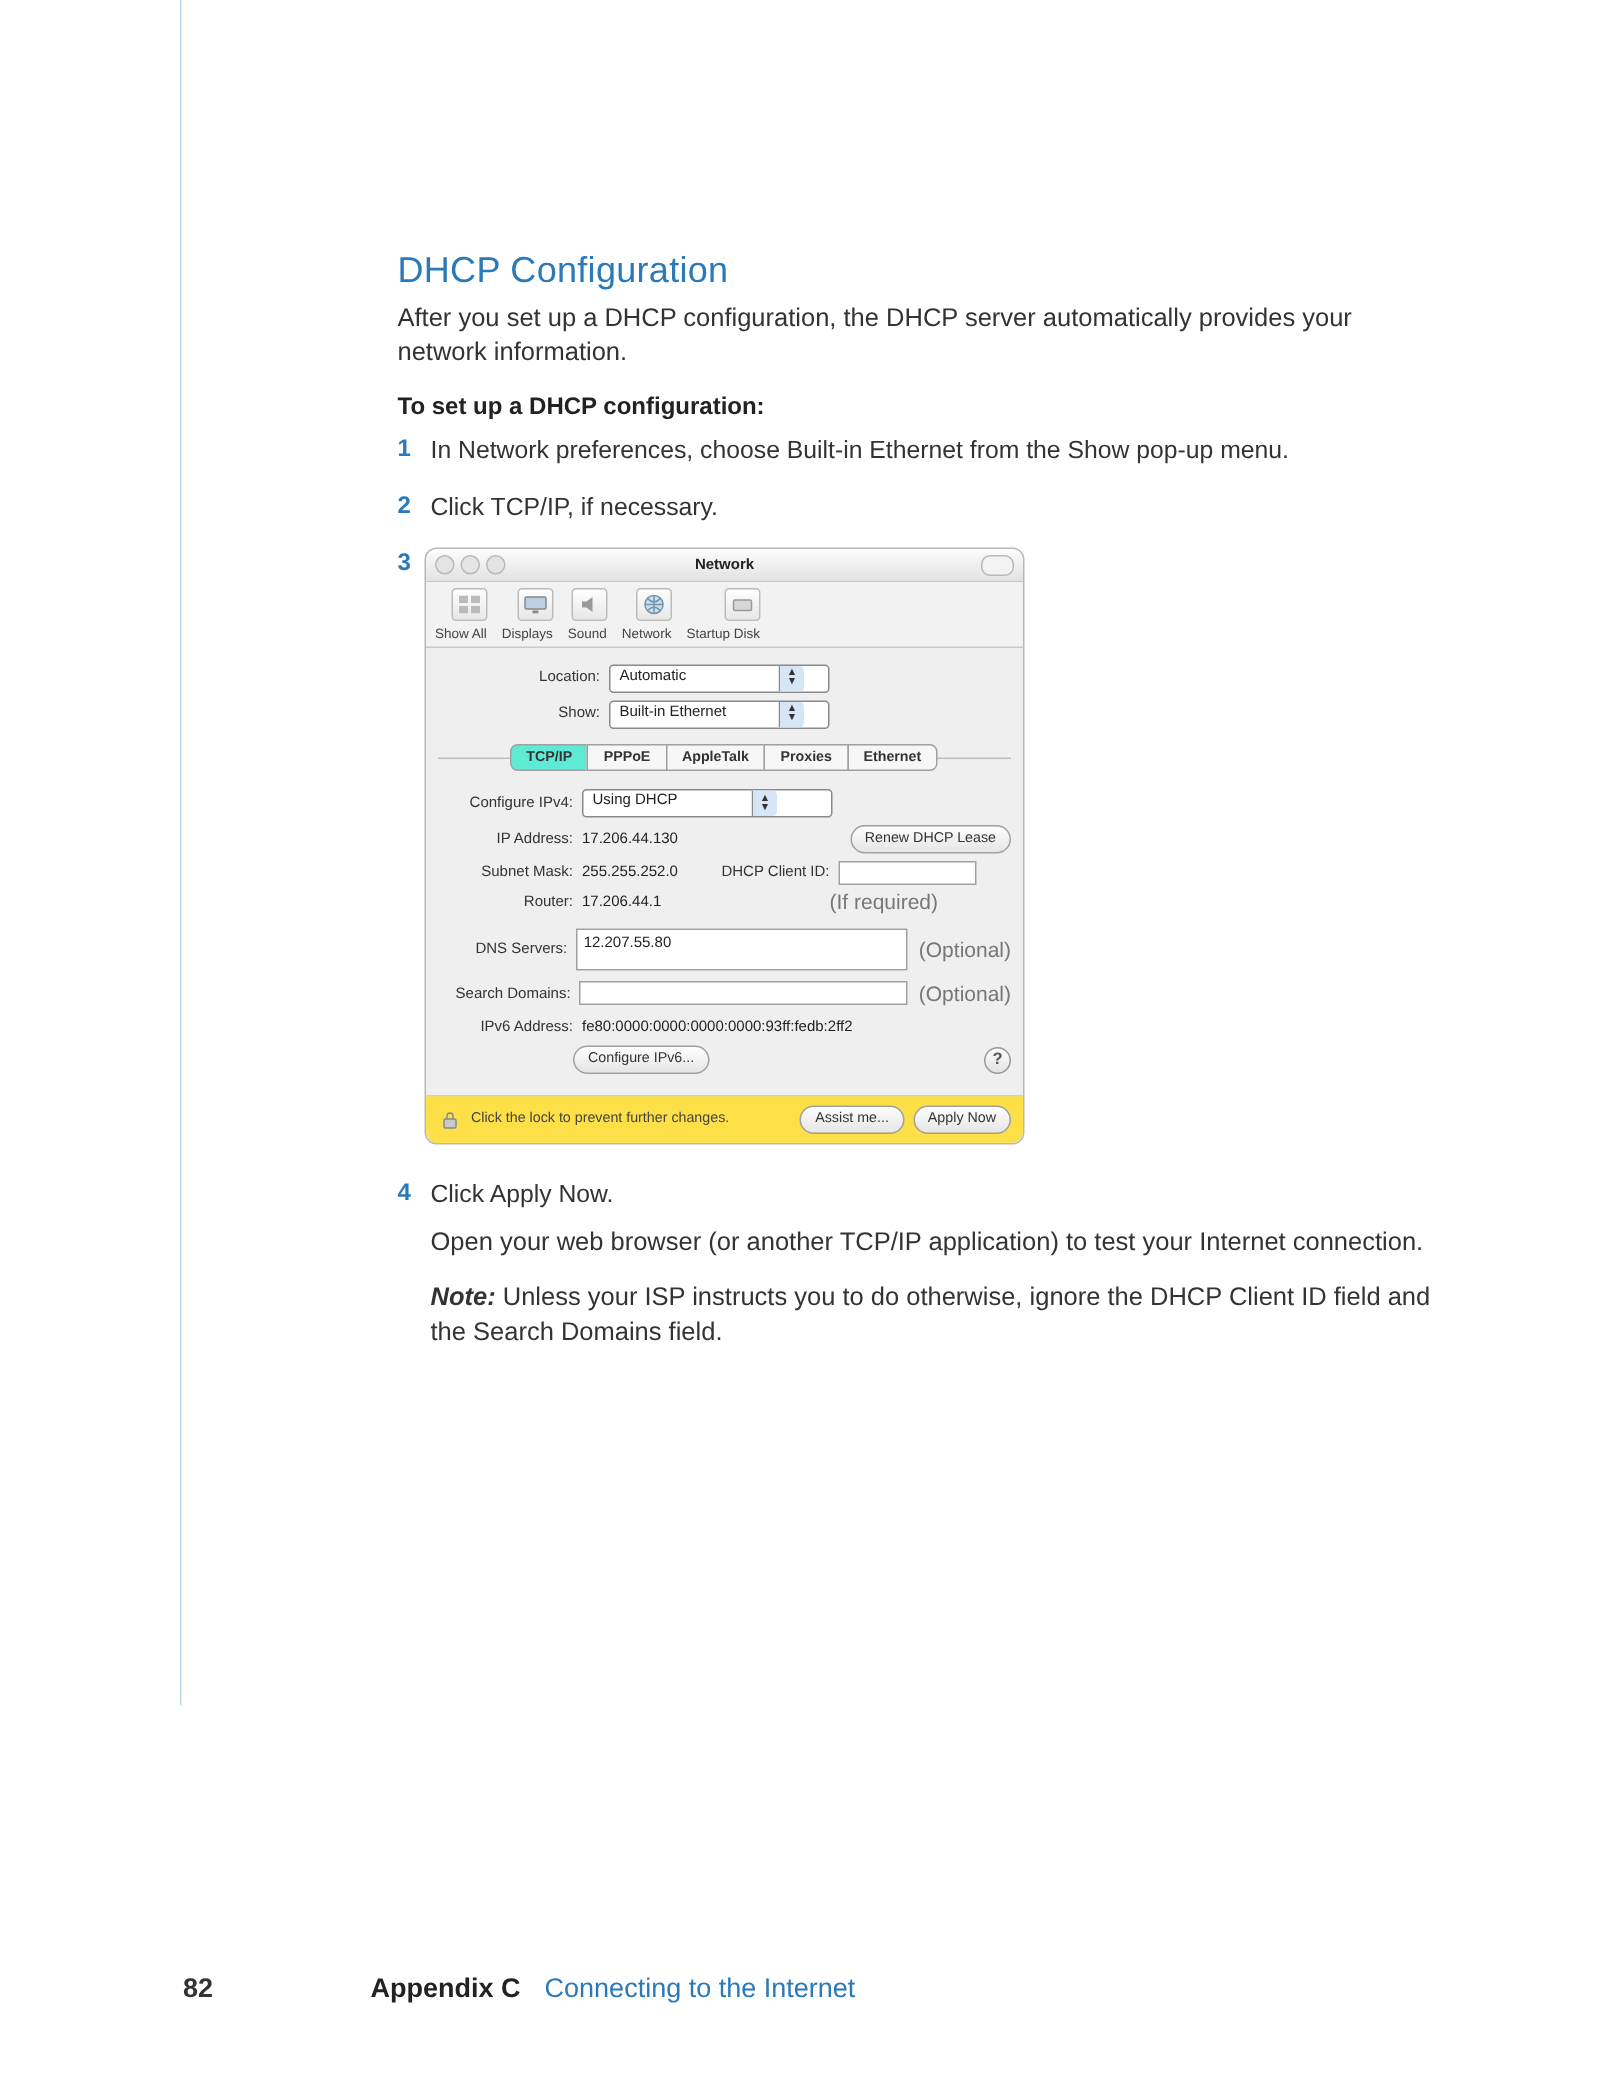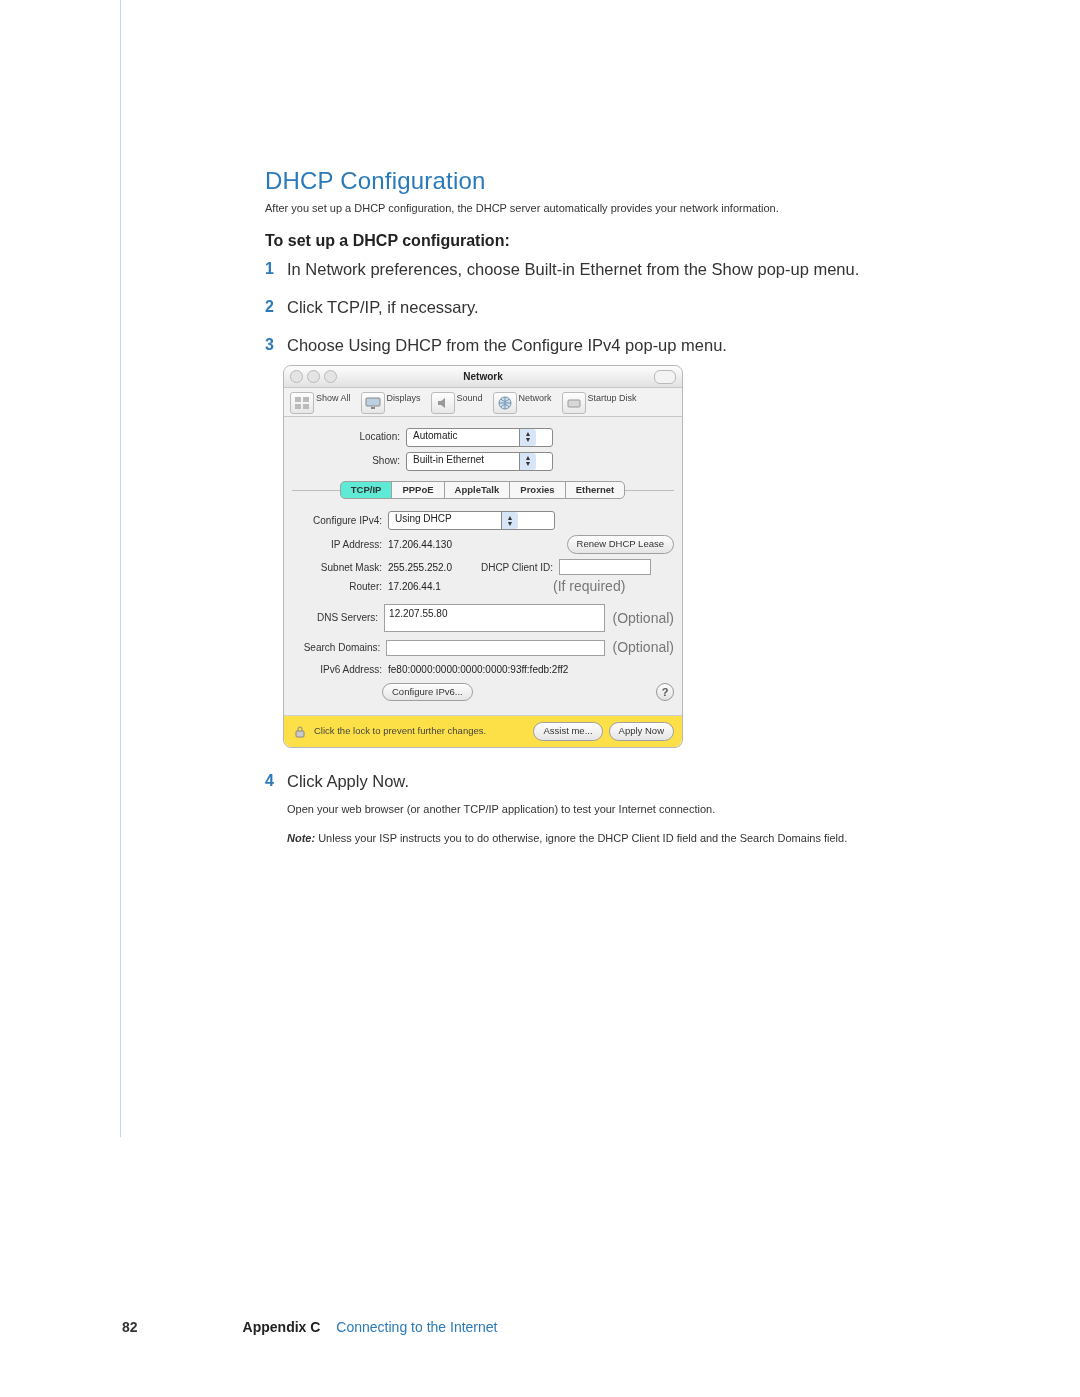--- a/index.html
+++ b/index.html
@@ -1,32 +1,32 @@
 <!DOCTYPE html>
 <html><head>
 <meta charset="utf-8">
 <style>
   html,body{margin:0;padding:0;background:#fff;font-family:"Lucida Grande","Helvetica Neue",Arial,sans-serif;color:#222;font-size:14px;line-height:1.35}
   .page{width:1080px;height:1397px;position:relative;box-sizing:border-box;padding:165px 95px 10px 120px}
   .leftline{position:absolute;left:120px;top:0;bottom:260px;width:0;border-left:1px solid #bfd6e6}
   .content{margin-left:145px;width:690px}
   h1.title{font-weight:500;color:#2a7ab9;font-size:24px;margin:0 0 4px 0;letter-spacing:.2px}
-  p.para{font-size:11px;color:#333;margin:2px 0 14px 0}
+  p.para{font-size:17px;color:#333;margin:2px 0 14px 0}
   p.bold{font-weight:700;font-size:16px;margin:14px 0 4px 0}
   ol.steps{list-style:none;margin:0;padding:0;counter-reset:step}
   ol.steps>li{counter-increment:step;position:relative;padding-left:22px;font-size:16.5px;color:#333;margin:6px 0 16px 0}
   ol.steps>li::before{content:counter(step);position:absolute;left:0;top:0;font-weight:700;color:#2a7ab9;font-size:16px}
   .screenshot-wrap{margin:8px 0 22px -4px}
   .mac{width:398px;background:#efefef;border:1px solid #b8b8b8;border-radius:8px;font-size:10px;color:#222;box-shadow:0 1px 0 #fff inset}
   .title-row{position:relative;height:21px;border-bottom:1px solid #c8c8c8;border-top-left-radius:8px;border-top-right-radius:8px;background:linear-gradient(#fdfdfd,#e2e2e2);text-align:center;line-height:21px;font-weight:700;font-size:10px}
   .traffic{position:absolute;left:6px;top:4px;display:flex;gap:4px}
   .traffic span{width:11px;height:11px;border-radius:50%;background:#e4e4e4;border:1px solid #b9b9b9;display:inline-block}
   .cap{position:absolute;right:6px;top:4px;width:20px;height:12px;border:1px solid #b9b9b9;border-radius:6px;background:#f3f3f3}
   .toolbar{display:flex;align-items:flex-end;padding:4px 6px 2px 6px;gap:10px;border-bottom:1px solid #c8c8c8;background:#f2f2f2}
-  .tb{display:flex;flex-direction:row;align-items:flex-start;gap:2px;font-size:9px;color:#444}
+  .tb{display:flex;flex-direction:column;align-items:flex-end;gap:2px;font-size:9px;color:#444}
   .ico{width:22px;height:20px;border:1px solid #bbb;border-radius:3px;background:linear-gradient(#fefefe,#e7e7e7);display:flex;align-items:center;justify-content:center}
   .body-area{padding:6px 8px 10px 8px}
   .form-row{display:flex;align-items:center;margin:5px 0}
   .lbl{width:108px;text-align:right;padding-right:6px;font-size:10px;color:#333}
   .select{display:flex;border:1px solid #8a8a8a;border-radius:3px;background:#fff;height:17px;font-size:10px}
   .select .txt{padding:0 6px;min-width:100px}
   .select .arrows{width:16px;height:100%;border-left:1px solid #8a8a8a;border-top-right-radius:3px;border-bottom-right-radius:3px;background:#d7e6f6;display:flex;flex-direction:column;align-items:center;justify-content:center;font-size:7px;line-height:6px;color:#333}
   .tabs{display:flex;justify-content:center;margin:10px 0 12px 0;position:relative}
   .tabs::after{content:"";position:absolute;left:0;right:0;top:50%;height:1px;background:#bdbdbd;z-index:0}
   .tab{position:relative;z-index:1;background:#f7f7f7;border:1px solid #a0a0a0;padding:2px 10px;font-size:9.5px;margin-left:-1px;font-weight:700;color:#333}
@@ -34,21 +34,21 @@
   .tab:last-child{border-top-right-radius:5px;border-bottom-right-radius:5px}
   .tab.active{background:#5eead4}
   .val{font-size:10px;color:#222}
   .pill{display:inline-block;border:1px solid #a0a0a0;border-radius:10px;background:linear-gradient(#fefefe,#e5e5e5);padding:2px 9px;font-size:9.5px;color:#333}
   .small-input{border:1px solid #a0a0a0;height:14px;background:#fff}
   .hint{font-size:14px;color:#777}
   .note-row{display:flex;align-items:center;padding:6px 8px;border-top:1px solid #cfcfcf;background:#fde047;border-bottom-left-radius:8px;border-bottom-right-radius:8px}
   .lock{width:16px;height:16px;margin-right:6px;display:inline-flex;align-items:center;justify-content:center}
   .help{width:16px;height:16px;border:1px solid #999;border-radius:50%;background:linear-gradient(#fefefe,#e2e2e2);font-size:11px;font-weight:700;color:#555;display:inline-flex;align-items:center;justify-content:center}
   em.lead{font-style:italic;font-weight:700}
-  .footer{position:absolute;left:122px;bottom:60px;display:flex;font-size:14px}
+  .footer{position:absolute;left:122px;bottom:60px;display:flex;font-size:18px}
   .pg{font-weight:700;color:#333;margin-right:105px}
   .app{font-weight:700;color:#222}
   .link{color:#2a7ab9;margin-left:16px}
   svg{display:block}
 </style>
 </head>
 <body>
 
 <div class="page">
   <div class="leftline"></div>
@@ -56,21 +56,20 @@
   <div class="content">
     <h1 class="title">DHCP Configuration</h1>
     <p class="para">After you set up a DHCP configuration, the DHCP server automatically provides your network information.</p>
 
     <p class="bold">To set up a DHCP configuration:</p>
 
     <ol class="steps">
       <li>In Network preferences, choose Built-in Ethernet from the Show pop-up menu.</li>
       <li>Click TCP/IP, if necessary.</li>
       <li>
-        <span>Choose Using DHCP from the Configure IPv4 pop-up menu.</span>
 
         <div class="screenshot-wrap">
 
           <div class="mac">
             <div class="title-row">
               <div class="traffic">
                   <span></span>
                   <span></span>
                   <span></span>
                 </div>

